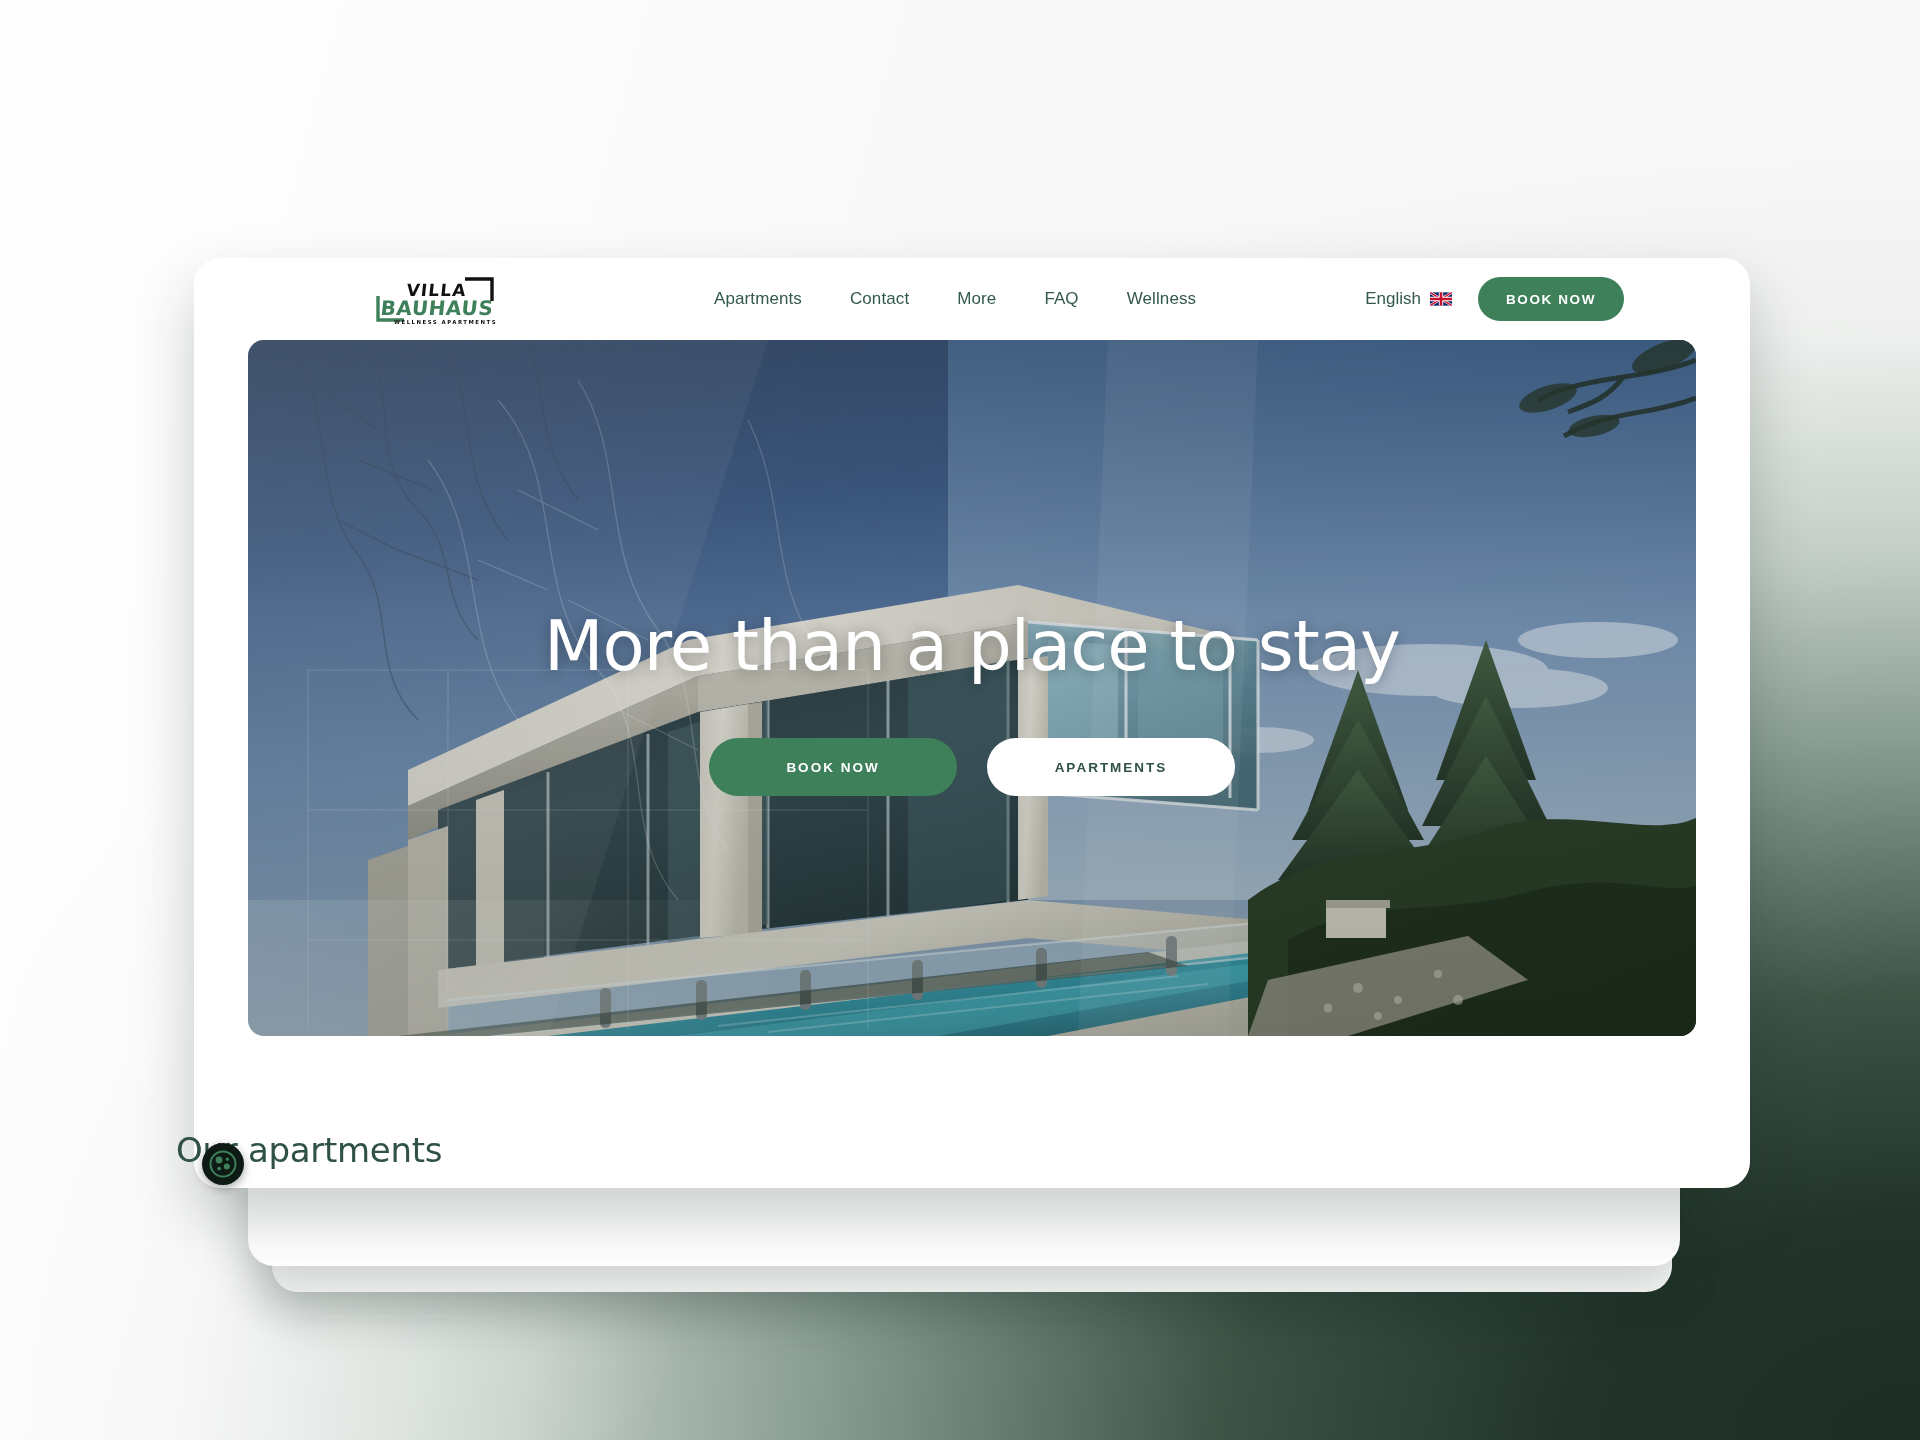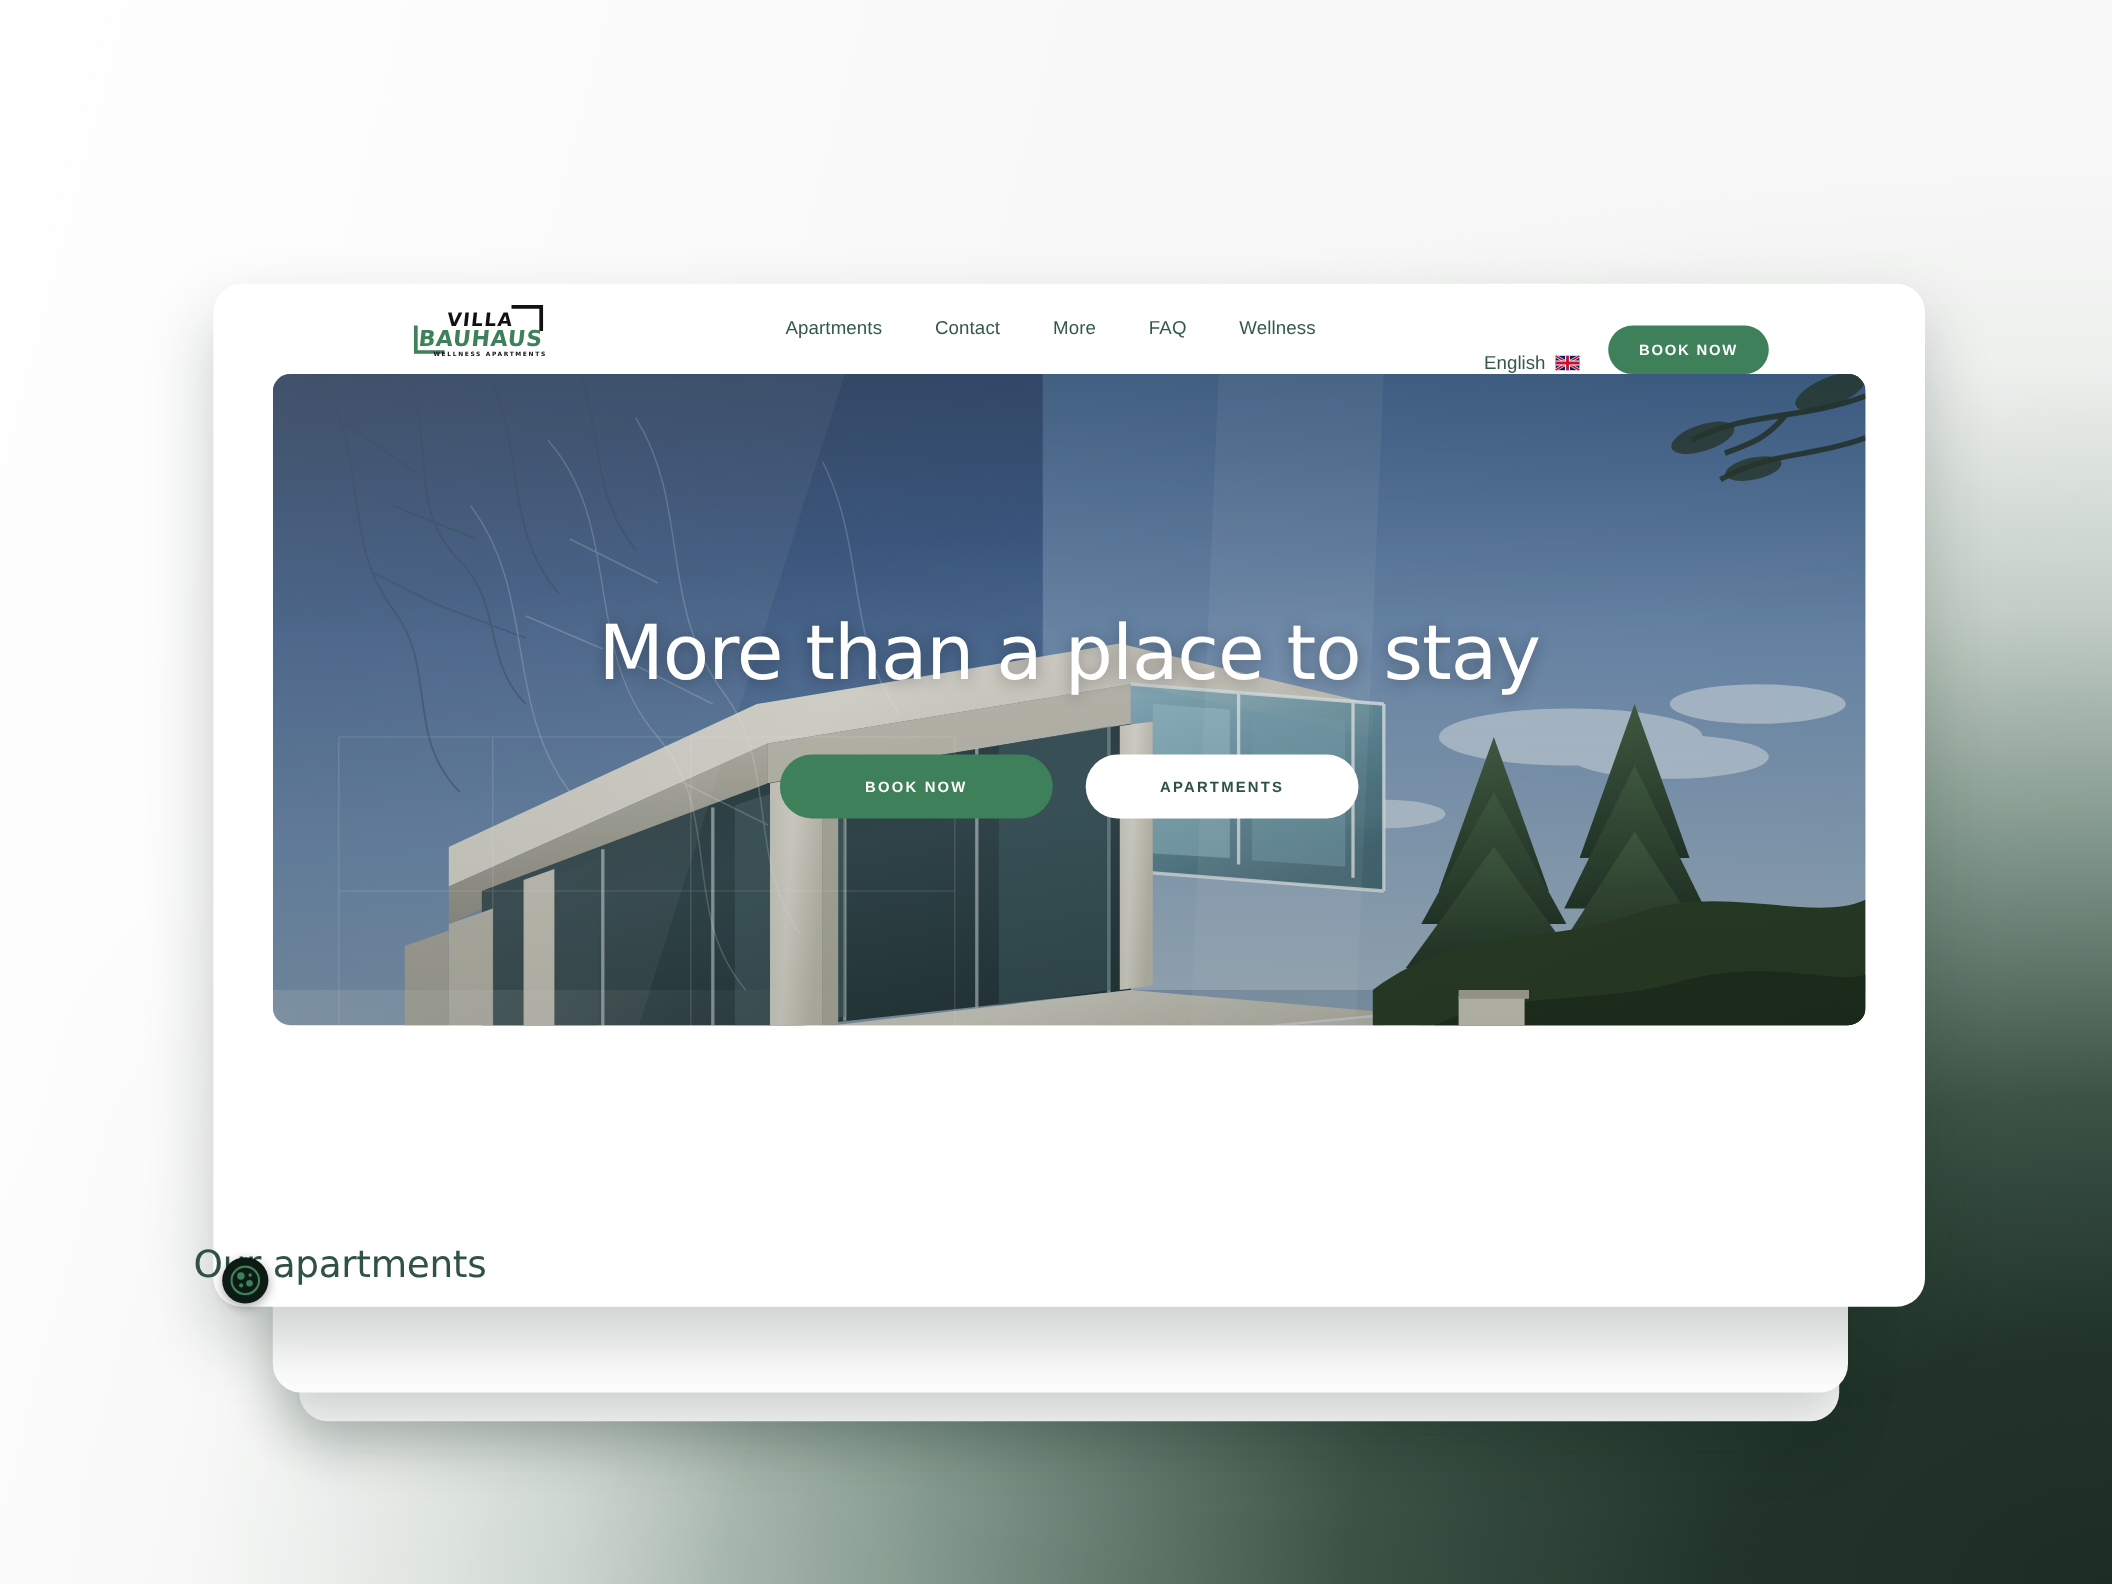--- a/index.html
+++ b/index.html
@@ -53,40 +53,40 @@
   }
   #nav{
     position:absolute; left:520px; top:0; height:82px;
     display:flex; align-items:center; gap:48px;
   }
   .nav-link{
     font-size:17px; color:#33594a; font-weight:400;
     letter-spacing:.1px; cursor:pointer; white-space:nowrap;
   }
   #header-right{
-    position:absolute; right:142px; top:0; height:82px;
-    display:flex; align-items:flex-end; gap:26px;
+    position:absolute; right:126px; top:0; height:82px;
+    display:flex; align-items:center; gap:26px;
   }
   #lang{ display:flex; align-items:center; gap:9px; cursor:pointer; }
   #lang-label{ font-size:17px; color:#33594a; }
   #flag{ width:22px; height:14px; display:block; border-radius:1px; }
   #book-now-header{
     background:#3d8059; color:#ffffff;
     border:none; border-radius:999px;
     padding:0 28px; height:44px;
     font-family:"Liberation Sans", sans-serif;
     font-size:13.5px; font-weight:700; letter-spacing:1.6px;
     cursor:pointer; display:flex; align-items:center; justify-content:center;
     white-space:nowrap;
   }
 
   
   #hero{
     position:absolute; left:54px; top:82px;
-    width:1448px; height:592px;
+    width:1448px; height:696px;
     border-radius:16px; overflow:hidden;
   }
   #hero-photo{ position:absolute; inset:0; }
   #hero-overlay{
     position:absolute; inset:0;
     background:linear-gradient(180deg, rgba(14,30,45,.22) 0%, rgba(14,30,45,.10) 40%, rgba(10,24,20,.20) 100%);
   }
   #hero-content{
     position:absolute; inset:0;
     display:flex; flex-direction:column; align-items:center; justify-content:center;

